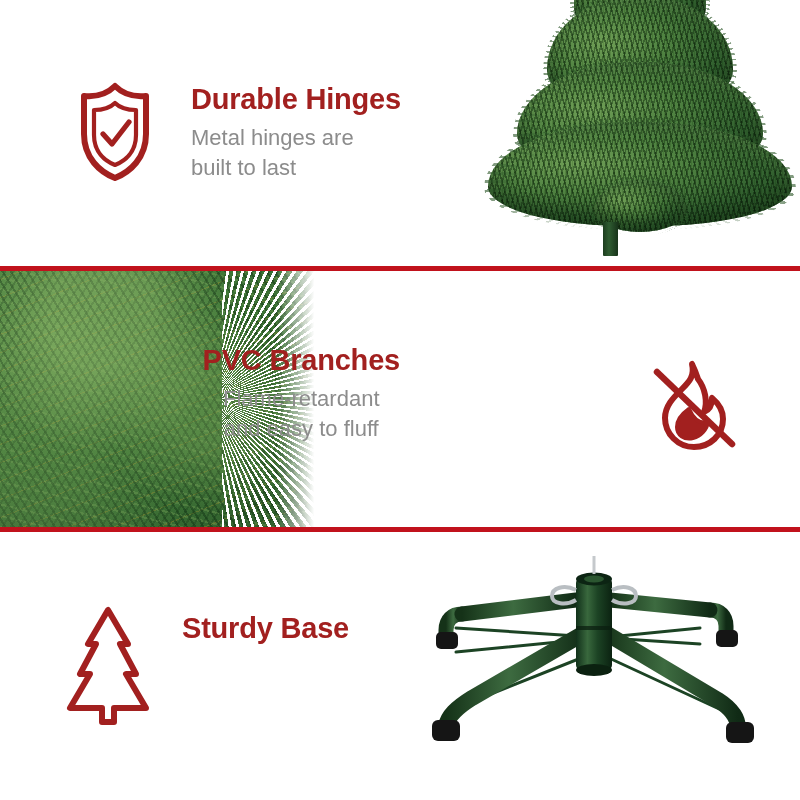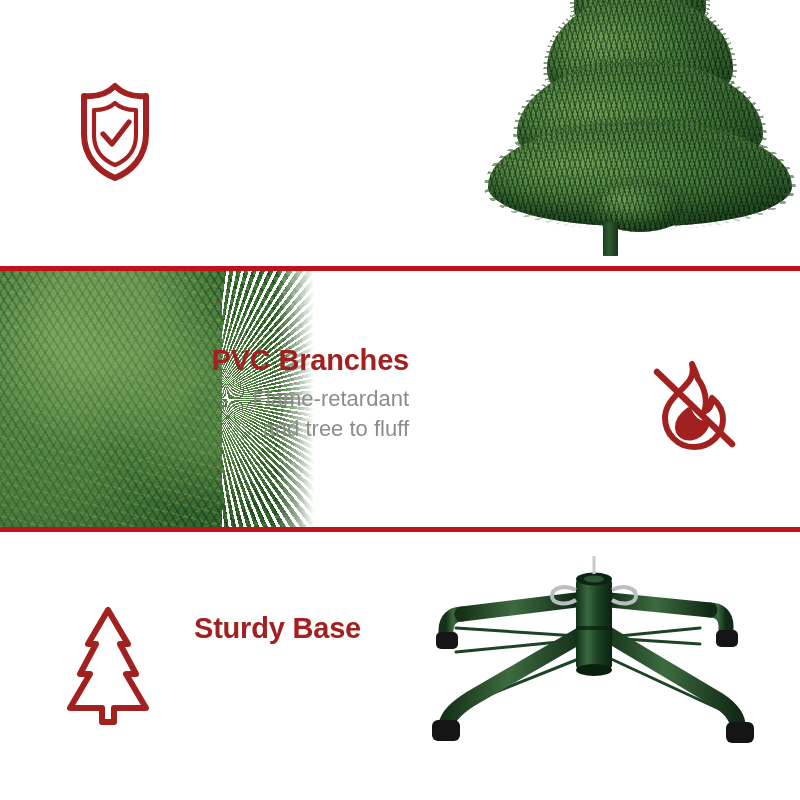--- a/index.html
+++ b/index.html
@@ -56,21 +56,21 @@
   .copy .subline {
     color: #8C8C8C;
     font-size: 22px;
     font-weight: normal;
     line-height: 1.36;
     margin-top: 9px;
     white-space: pre-line;
   }
 
   #copy-hinges { left: 191px; top: 84px;  text-align: left; }
-  #copy-pvc    { right: 391px; top: 345px; text-align: right; }
+  #copy-pvc    { right: 400px; top: 345px; text-align: center; }
   #copy-base   { left: 182px; top: 613px; text-align: left; }
 
   
   .lineicon { position: absolute; z-index: 20; }
   #icon-shield { left: 76px;  top: 82px;  width: 78px;  height: 100px; }
   #icon-noflame{ left: 648px; top: 358px; width: 90px;  height: 96px; }
   #icon-tree   { left: 62px;  top: 604px; width: 92px;  height: 124px; }
 
   
   .photo { position: absolute; z-index: 10; }
@@ -194,30 +194,35 @@
     </div>
 
     <div class="lineicon" id="icon-shield">
       <svg viewBox="0 0 78 100" width="78" height="100" aria-hidden="true">
         <path d="M39 4 C30 13 18 15 8 14 L8 52 C8 76 24 90 39 96 C54 90 70 76 70 52 L70 14 C60 15 48 13 39 4 Z" fill="none" stroke="#A2201F" stroke-width="6" stroke-linejoin="round" stroke-linecap="round"></path>
         <path d="M39 21 C33 27 25 28 18 28 L18 53 C18 70 29 79 39 83 C49 79 60 70 60 53 L60 28 C53 28 45 27 39 21 Z" fill="none" stroke="#A2201F" stroke-width="4.2" stroke-linejoin="round" stroke-linecap="round"></path>
         <polyline points="27,52 36,62 53,40" fill="none" stroke="#A2201F" stroke-width="5.2" stroke-linecap="round" stroke-linejoin="round"></polyline>
       </svg>
     </div>
 
+    <div class="copy" id="copy-hinges">
+      <div class="headline">Durable Hinges</div>
+      <div class="subline">Metal hinges are
+built to last</div>
+    </div>
   </section>
 
   <div class="divider" id="divider-1"></div>
 
   <section class="panel" id="panel-pvc">
 
     <div class="copy" id="copy-pvc" style="top:74px;">
       <div class="headline">PVC Branches</div>
       <div class="subline">Flame-retardant
-and tree to fluff</div>
+and easy to fluff</div>
     </div>
 
     <div class="lineicon" id="icon-noflame" style="top:87px;">
       <svg viewBox="0 0 90 96" width="90" height="96" aria-hidden="true">
 
         <path d="M44 6 C47 18 41 24 34 31 C25 40 17 48 17 60 C17 76 30 89 46 89
                  C62 89 75 77 75 61 C75 52 70 45 64 40 C64 47 61 52 56 54
                  C60 44 57 30 50 21 C48 15 46 10 44 6 Z" fill="none" stroke="#A2201F" stroke-width="6" stroke-linejoin="round" stroke-linecap="round"></path>
 
         <path d="M41 51 C34 56 29 62 29 69 C29 77 36 82 45 80 C53 78 59 71 60 64
@@ -240,21 +245,21 @@
   <section class="panel" id="panel-base">
 
     <div class="lineicon" id="icon-tree" style="top:72px;">
       <svg viewBox="0 0 92 124" width="92" height="124" aria-hidden="true">
         <path d="M46 6
                  L26 40 L34 40 L18 70 L28 70 L8 104 L40 104 L40 118 L52 118 L52 104 L84 104
                  L64 70 L74 70 L58 40 L66 40 Z" fill="none" stroke="#A2201F" stroke-width="6" stroke-linejoin="round" stroke-linecap="round"></path>
       </svg>
     </div>
 
-    <div class="copy" id="copy-base" style="top:81px;margin-left:12px;">
+    <div class="copy" id="copy-base" style="top:81px;">
       <div class="headline">Sturdy Base</div>
     </div>
 
     <div class="photo" id="photo-stand" style="top:16px;">
       <svg viewBox="0 0 372 214" width="372" height="214" aria-hidden="true">
         <defs>
           <linearGradient id="tube" x1="0" y1="0" x2="0" y2="1">
             <stop offset="0%" stop-color="#4a7a4c"></stop>
             <stop offset="35%" stop-color="#1f4a28"></stop>
             <stop offset="100%" stop-color="#0d2613"></stop>

